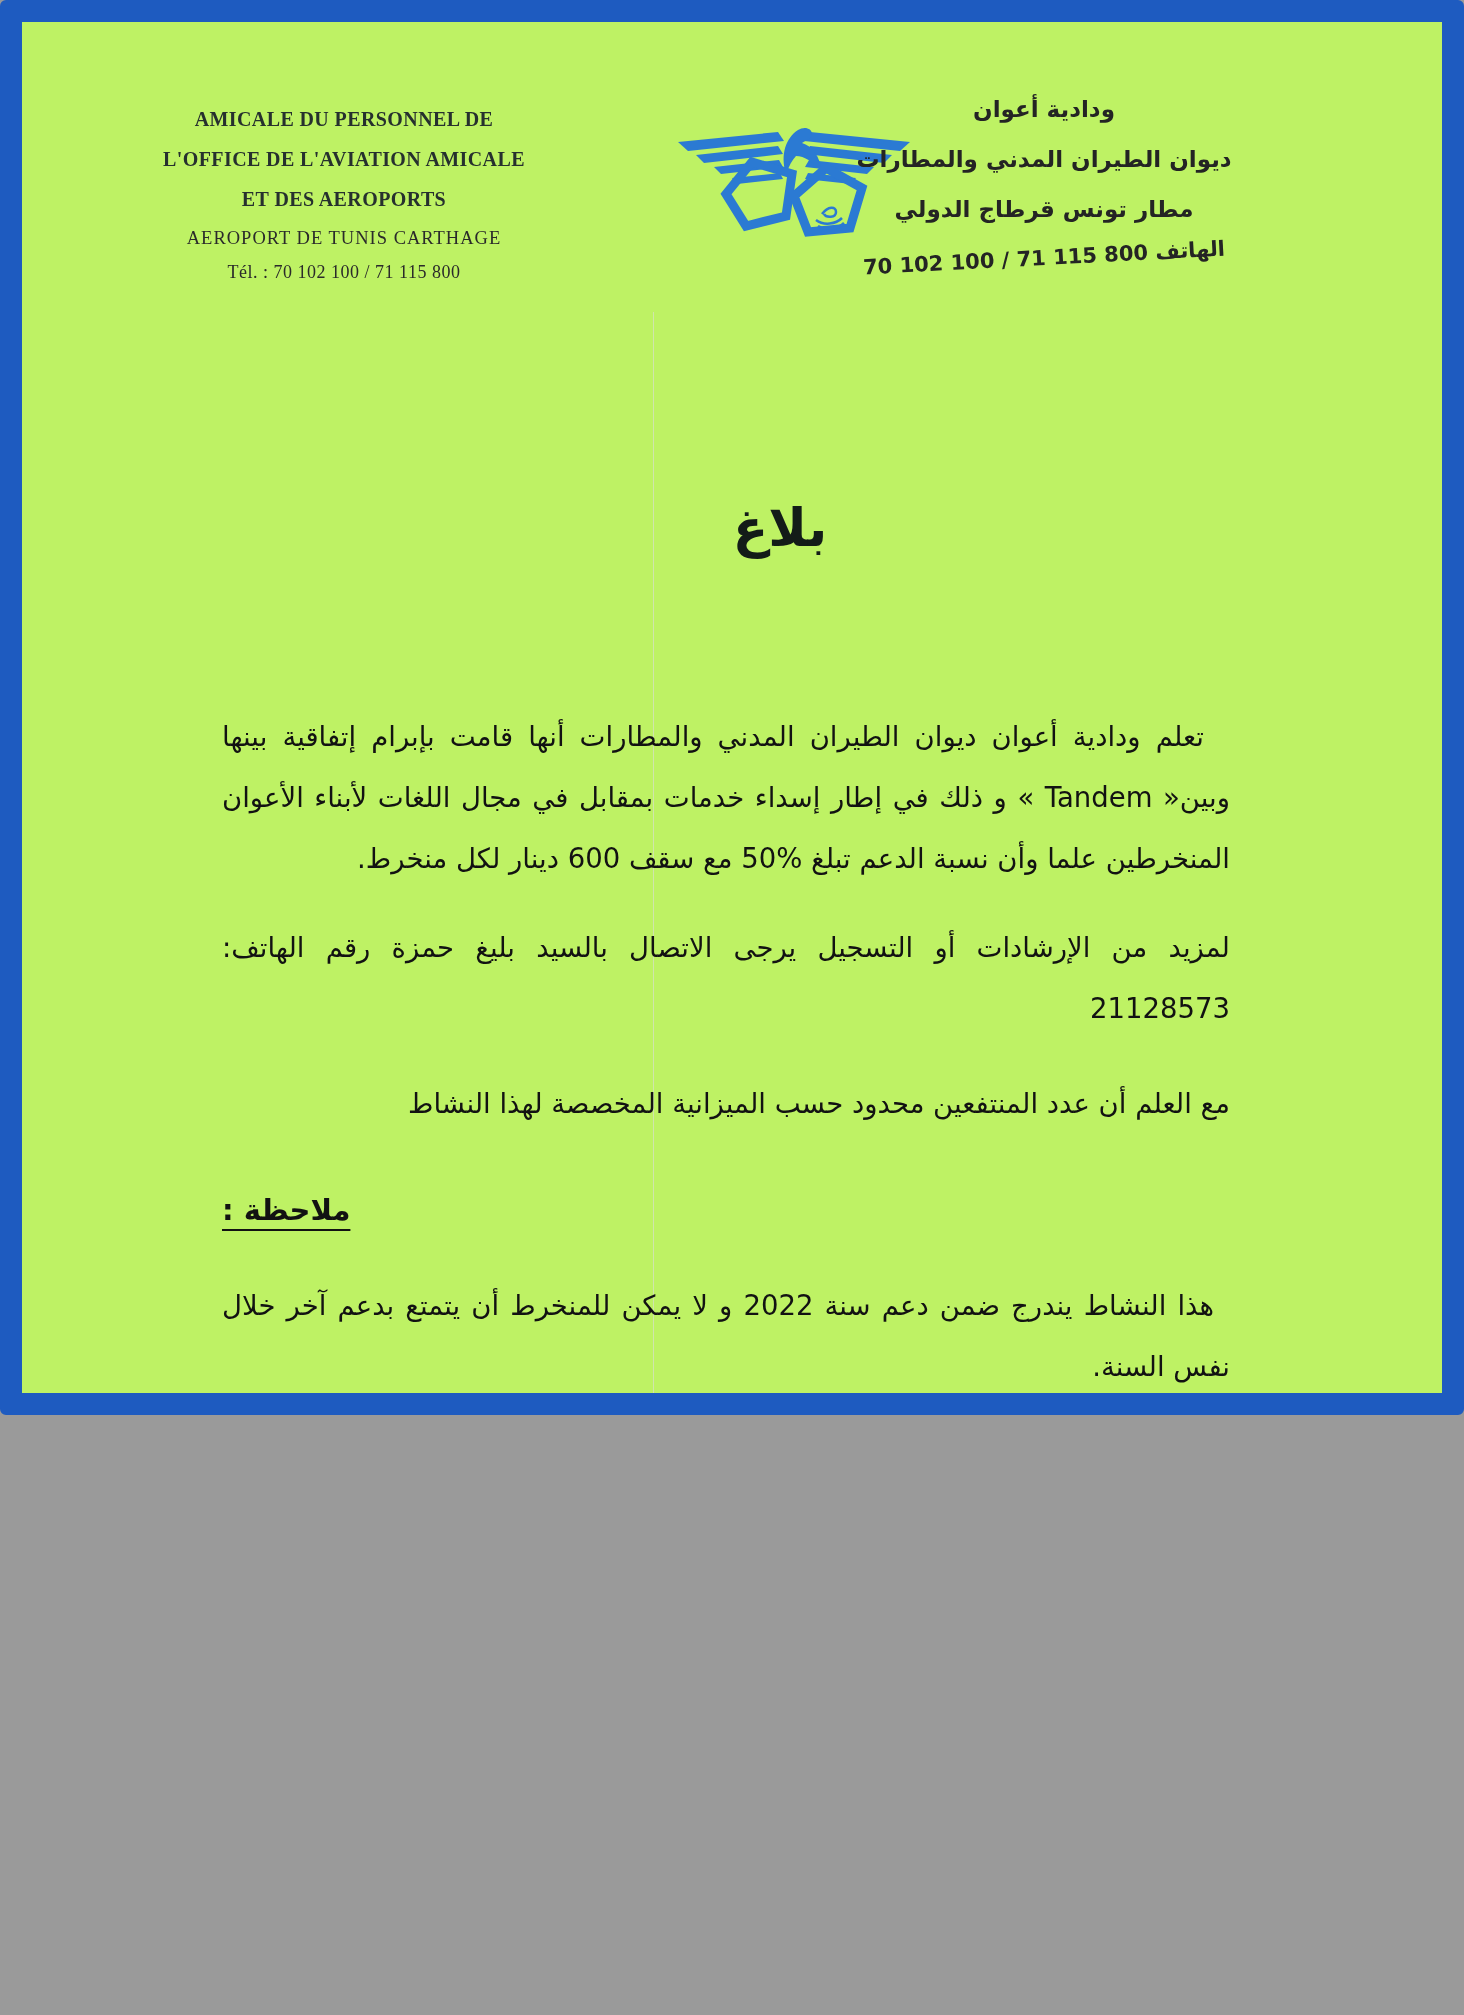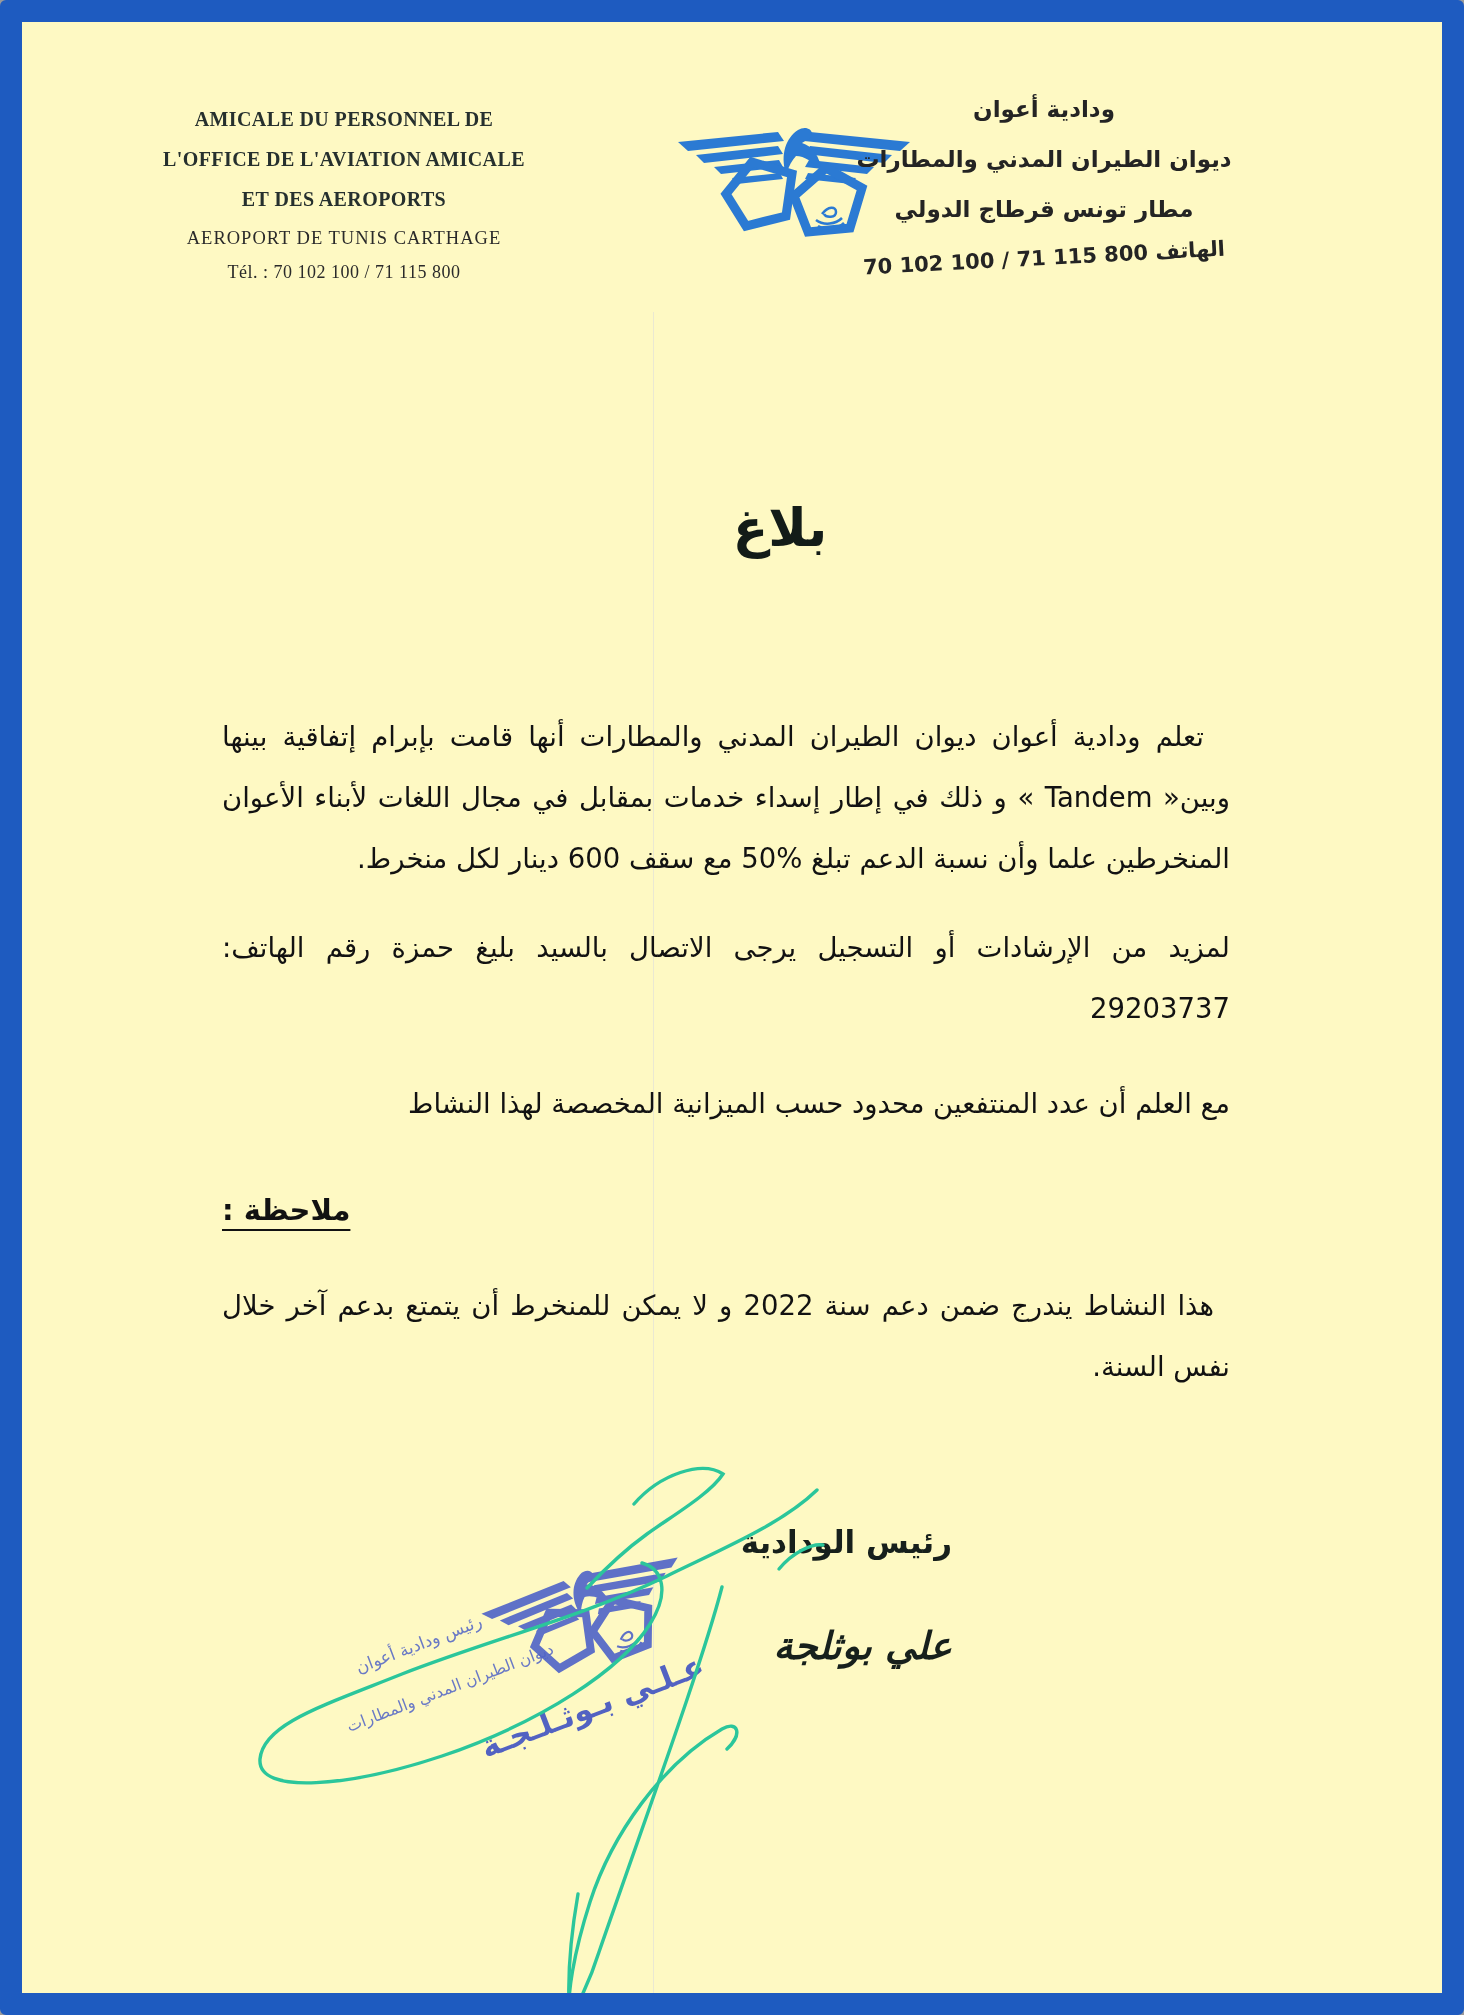--- a/index.html
+++ b/index.html
@@ -1,17 +1,17 @@
 <!DOCTYPE html>
 <html><head>
 <meta charset="utf-8">
 <style>
   html,body{margin:0;padding:0;background:#9a9a9a;}
   .page{
-    position:relative;width:1464px;height:2015px;background:#fef9c3;
+    position:relative;width:1464px;height:1415px;background:#bef264;
     overflow:hidden;font-family:"Liberation Serif",serif;color:#1b1b1b;
     box-sizing:border-box;border:22px solid #1e5bc0;border-radius:6px;
   }
   .fold-line{position:absolute;left:631px;top:290px;width:1px;height:1700px;background:#dcdcdc;opacity:.6;}
 
   
   .hdr-left{position:absolute;left:118px;top:86px;width:408px;text-align:center;}
   .hdr-left .b{font-weight:bold;font-size:20px;letter-spacing:.4px;margin-bottom:17px;color:#26302e;}
   .hdr-left .r1{font-size:18.5px;letter-spacing:1px;margin-bottom:13px;color:#2a2a2a;margin-top:7px;}
   .hdr-left .r2{font-size:18px;letter-spacing:.5px;color:#2a2a2a;}
@@ -101,21 +101,21 @@
     <div class="a">ودادية أعوان</div>
     <div class="a">ديوان الطيران المدني والمطارات</div>
     <div class="a">مطار تونس قرطاج الدولي</div>
     <div class="phone">الهاتف ‪70 102 100 / 71 115 800‬</div>
   </div>
 
   <div class="title">بلاغ</div>
 
   <div class="body">
     <p class="p1">تعلم ودادية أعوان ديوان الطيران المدني والمطارات أنها قامت بإبرام إتفاقية بينها  وبين‪« Tandem »‬ و ذلك  في إطار إسداء خدمات بمقابل في مجال اللغات لأبناء الأعوان المنخرطين علما وأن نسبة الدعم تبلغ %50 مع سقف 600 دينار لكل منخرط.</p>
-    <p class="p2">لمزيد من الإرشادات أو التسجيل يرجى الاتصال بالسيد بليغ حمزة رقم الهاتف: 29203737</p>
+    <p class="p2">لمزيد من الإرشادات أو التسجيل يرجى الاتصال بالسيد بليغ حمزة رقم الهاتف: 21128573</p>
     <p class="p3">مع العلم أن عدد المنتفعين محدود حسب الميزانية المخصصة لهذا النشاط</p>
     <p class="note-h">ملاحظة :</p>
     <p class="p4">هذا النشاط يندرج ضمن دعم سنة 2022 و لا يمكن للمنخرط أن يتمتع بدعم آخر خلال نفس السنة.</p>
   </div>
 
   <div class="sig">
     <div class="role">رئيس الودادية</div>
     <div class="name">علي بوثلجة</div>
   </div>
 

